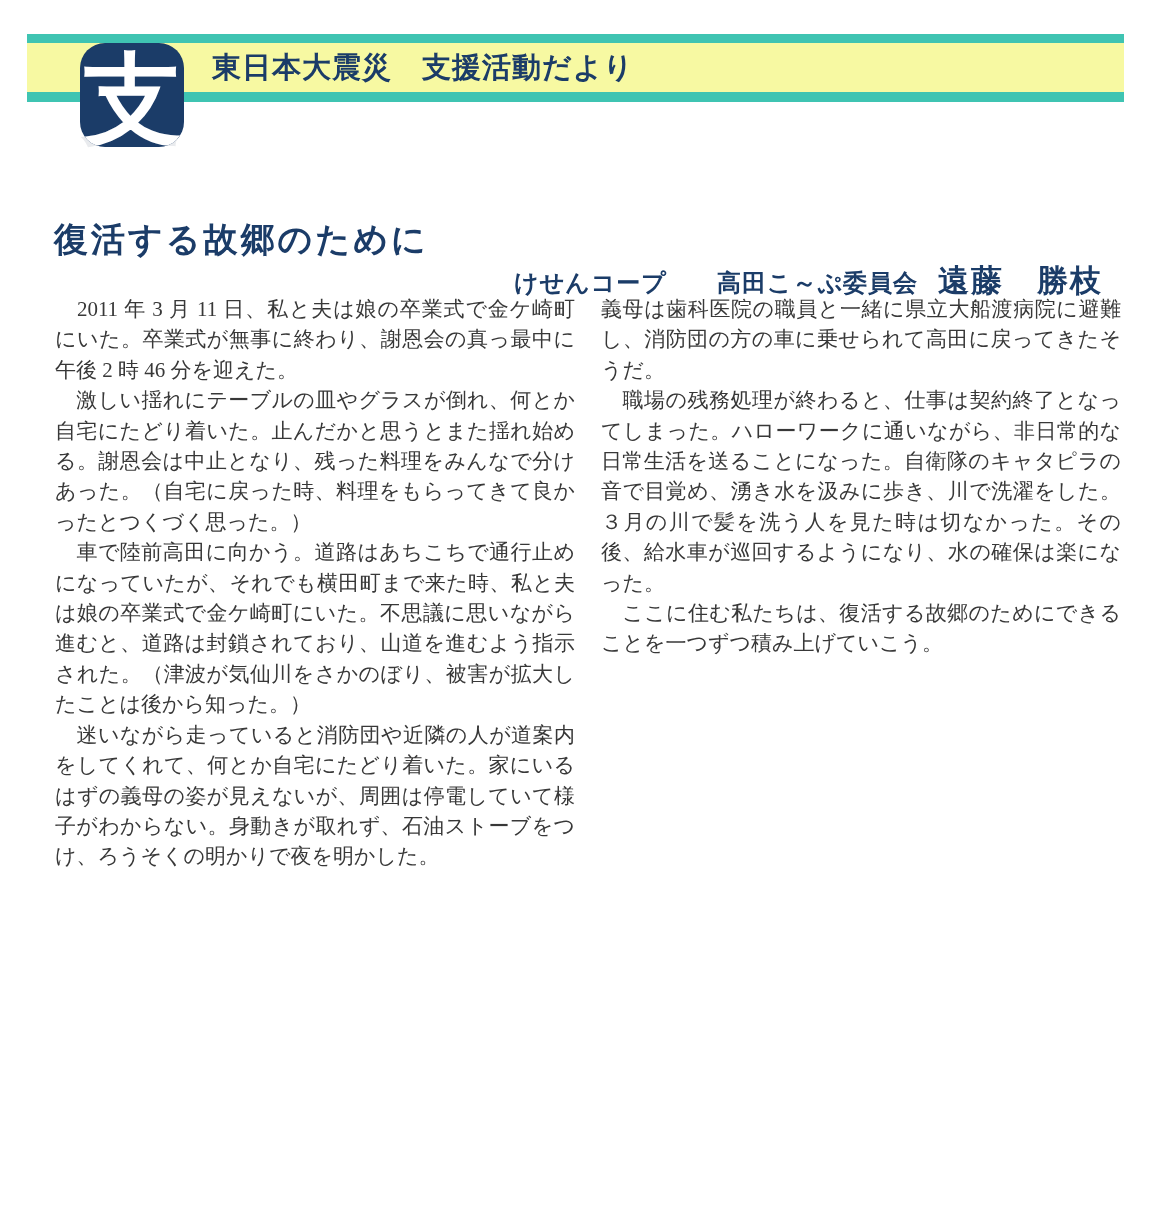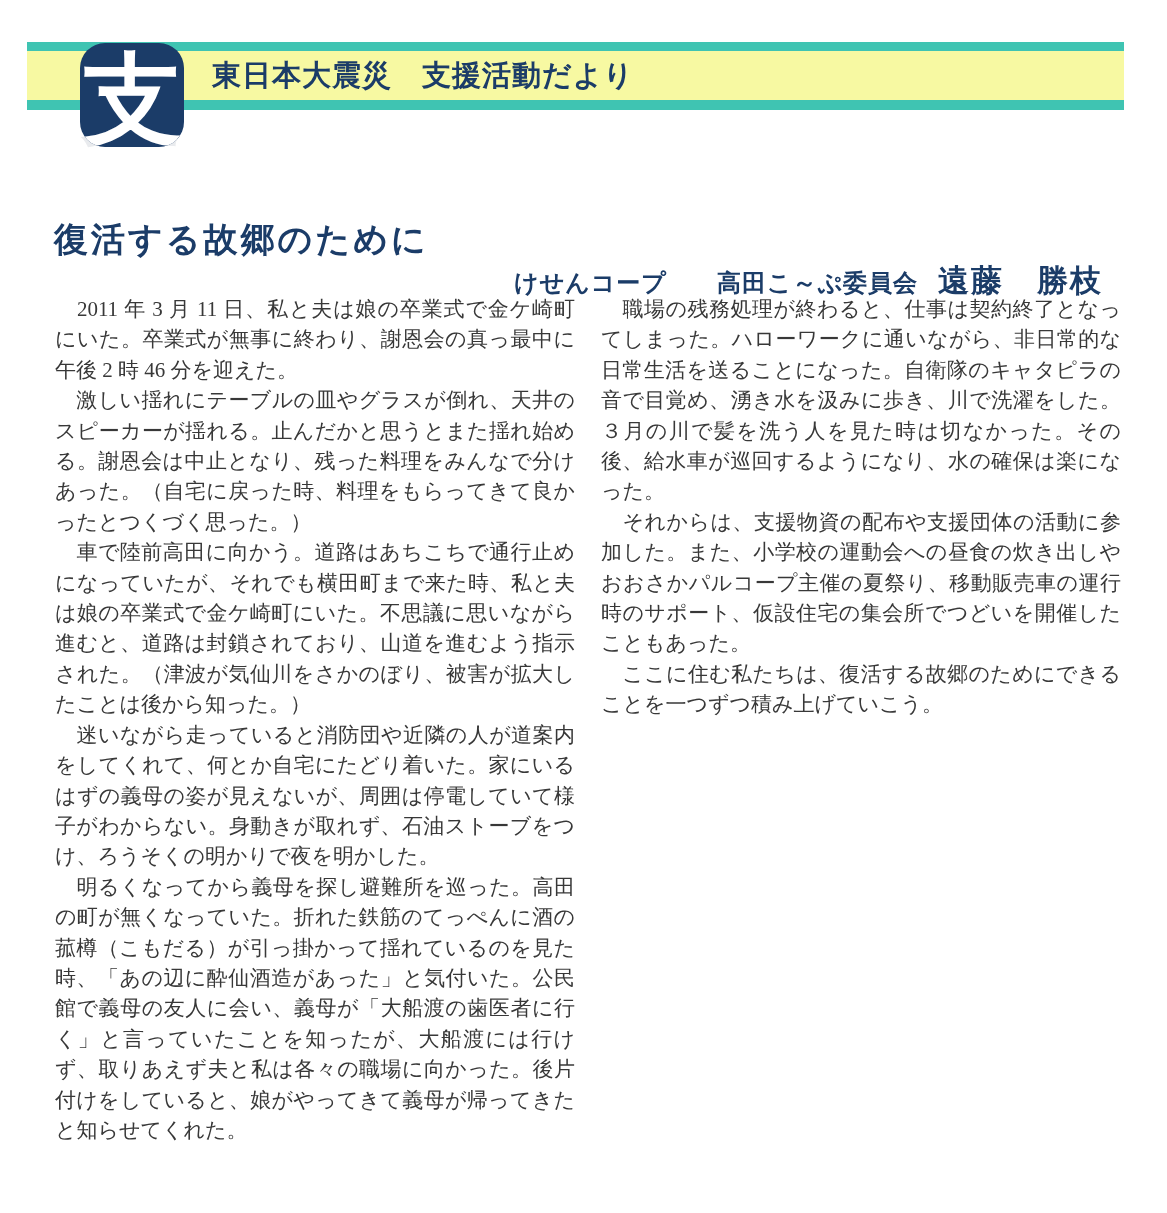--- a/index.html
+++ b/index.html
@@ -9,21 +9,21 @@
     background: #ffffff;
     position: relative;
     overflow: hidden;
     font-family: "Liberation Serif", "DejaVu Serif", serif;
   }
 
   
   .banner {
     position: absolute;
     left: 27px;
-    top: 42px;
+    top: 34px;
     width: 1097px;
   }
   .stripe-top    { height: 9px;  background: #3fc4b2; }
   .stripe-bottom { height: 10px; background: #3fc4b2; }
   .band {
     height: 49px;
     background: #f7f9a2;
     display: flex;
     align-items: center;
   }
@@ -145,23 +145,22 @@
 <h1 class="article-title">復活する故郷のために</h1>
 
 <div class="byline">
   <span class="byline-org">けせんコープ　　高田こ～ぷ委員会</span>
   <span class="byline-author">遠藤　勝枝</span>
 </div>
 
 <div class="body-columns">
   <div class="col">
     <p>　2011 年 3 月 11 日、私と夫は娘の卒業式で金ケ崎町にいた。卒業式が無事に終わり、謝恩会の真っ最中に午後 2 時 46 分を迎えた。</p>
-    <p>　激しい揺れにテーブルの皿やグラスが倒れ、天井のスピーカーが揺れる。止んだかと思うとまた揺れ始める。謝恩会は中止となり、残った料理をみんなで分けあった。（自宅に戻った時、料理をもらってきて良かったとつくづく思った。）</p>
+    <p>　激しい揺れにテーブルの皿やグラスが倒れ、何とか自宅にたどり着いた。止んだかと思うとまた揺れ始める。謝恩会は中止となり、残った料理をみんなで分けあった。（自宅に戻った時、料理をもらってきて良かったとつくづく思った。）</p>
     <p>　車で陸前高田に向かう。道路はあちこちで通行止めになっていたが、それでも横田町まで来た時、私と夫は娘の卒業式で金ケ崎町にいた。不思議に思いながら進むと、道路は封鎖されており、山道を進むよう指示された。（津波が気仙川をさかのぼり、被害が拡大したことは後から知った。）</p>
     <p>　迷いながら走っていると消防団や近隣の人が道案内をしてくれて、何とか自宅にたどり着いた。家にいるはずの義母の姿が見えないが、周囲は停電していて様子がわからない。身動きが取れず、石油ストーブをつけ、ろうそくの明かりで夜を明かした。</p>
-    <p>　明るくなってから義母を探し避難所を巡った。高田の町が無くなっていた。折れた鉄筋のてっぺんに酒の菰樽（こもだる）が引っ掛かって揺れているのを見た時、「あの辺に酔仙酒造があった」と気付いた。公民館で義母の友人に会い、義母が「大船渡の歯医者に行く」と言っていたことを知ったが、大船渡には行けず、取りあえず夫と私は各々の職場に向かった。後片付けをしていると、娘がやってきて義母が帰ってきたと知らせてくれた。</p>
   </div>
   <div class="col">
+    <p>義母は歯科医院の職員と一緒に県立大船渡病院に避難し、消防団の方の車に乗せられて高田に戻ってきたそうだ。</p>
     <p>　職場の残務処理が終わると、仕事は契約終了となってしまった。ハローワークに通いながら、非日常的な日常生活を送ることになった。自衛隊のキャタピラの音で目覚め、湧き水を汲みに歩き、川で洗濯をした。３月の川で髪を洗う人を見た時は切なかった。その後、給水車が巡回するようになり、水の確保は楽になった。</p>
-    <p>　それからは、支援物資の配布や支援団体の活動に参加した。また、小学校の運動会への昼食の炊き出しやおおさかパルコープ主催の夏祭り、移動販売車の運行時のサポート、仮設住宅の集会所でつどいを開催したこともあった。</p>
     <p>　ここに住む私たちは、復活する故郷のためにできることを一つずつ積み上げていこう。</p>
   </div>
 </div>
 
 </body></html>

